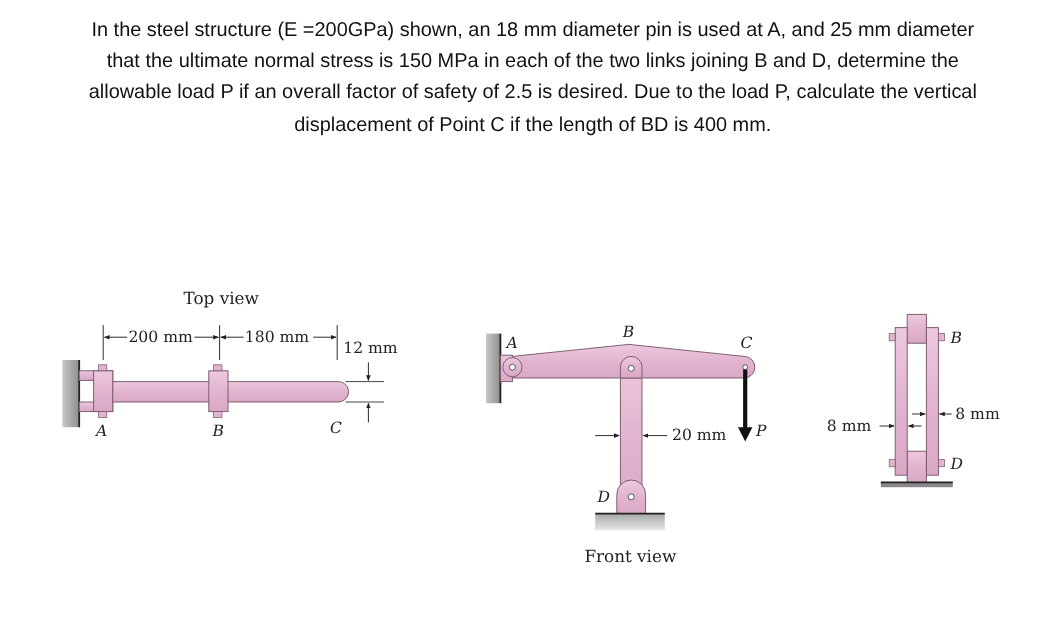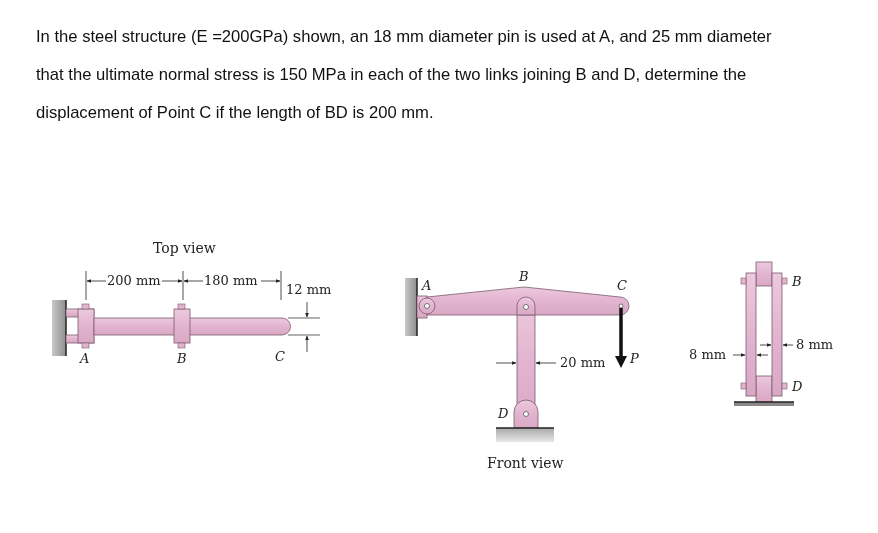--- a/index.html
+++ b/index.html
@@ -1,33 +1,34 @@
 <!DOCTYPE html>
 <html><head>
 <meta charset="utf-8">
 <style>
   html, body { margin:0; padding:0; background:#ffffff; }
   body { width:878px; height:533px; position:relative; overflow:hidden; font-family:"DejaVu Sans", sans-serif; }
   .problem {
     position:absolute; left:24px; top:12px; width:840px;
     font-family:"Liberation Sans", sans-serif; font-size:16.6px; line-height:26.2px; color:#111;
   }
-  .problem p { margin:12px; }
+  .problem p { margin:0;text-align:center; }
   svg text { font-family:"DejaVu Serif", serif; fill:#222; }
   svg .lbl { font-style:italic; font-size:13px; }
   svg .dim { font-size:13px; }
   svg .cap { font-size:14px; }
 </style>
 </head>
 <body>
 
 <div class="problem">
   <p>In the steel structure (E =200GPa) shown, an 18 mm diameter pin is used at A, and 25 mm diameter</p>
   <p>that the ultimate normal stress is 150 MPa in each of the two links joining B and D, determine the</p>
-  <p>displacement of Point C if the length of BD is 200 mm.</p>
+  <p>allowable load P if an overall factor of safety of 2.5 is desired. Due to the load P, calculate the vertical</p>
+  <p>displacement of Point C if the length of BD is 400 mm.</p>
 </div>
 
 <svg width="878" height="533" viewBox="0 0 878 533" style="position:absolute;left:0;top:0;">
   <defs>
     <marker id="arr" viewBox="0 0 10 10" refX="9" refY="5" markerWidth="6" markerHeight="6" orient="auto-start-reverse">
       <path d="M0,1 L10,5 L0,9 z" fill="#222"></path>
     </marker>
     <linearGradient id="pink" x1="0" y1="0" x2="0" y2="1">
       <stop offset="0" stop-color="#ecc9de"></stop>
       <stop offset="0.5" stop-color="#e2b4cf"></stop>

